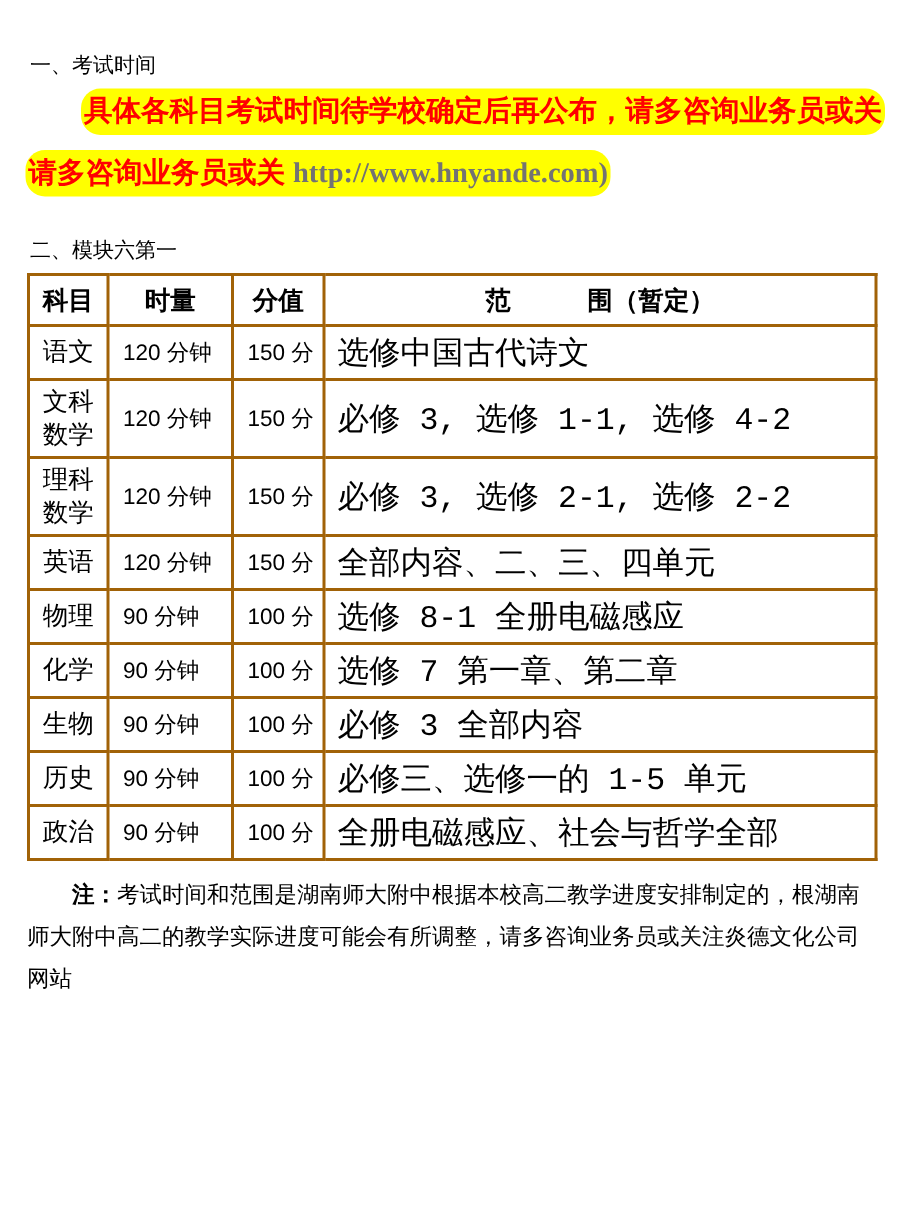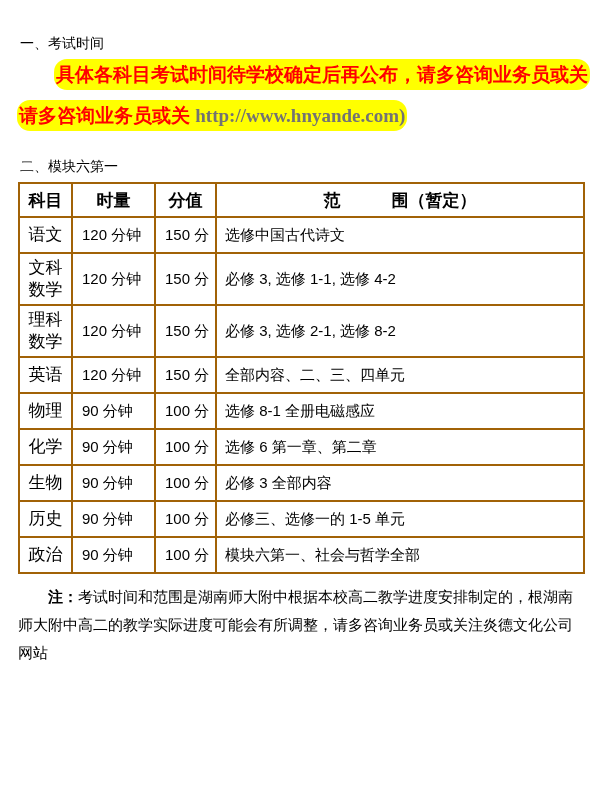--- a/index.html
+++ b/index.html
@@ -70,22 +70,22 @@
   td.subject {
     font-family: "Liberation Sans", sans-serif;
     font-size: 17px; font-weight: normal; text-align: center;
     white-space: pre-line; line-height: 1.3;
   }
   td.duration, td.score {
     font-family: Liberation Sans, sans-serif;
     font-size: 15px; text-align: left; padding-left: 9px;
   }
   td.scope {
-    font-family: Liberation Sans, sans-serif;
-    font-size: 15px; text-align: left; padding-left: 8px; margin-left: 22px;
+    font-family: Liberation Mono, monospace;
+    font-size: 21px; text-align: left; padding-left: 8px; margin-left: 22px;
   }
 
   .footnote {
     margin: 9px 18px 0 18px;
     font-family: "Liberation Sans", sans-serif;
     font-size: 15px; line-height: 28px;
     text-indent: 2em;
   }
   .footnote .note-label { font-weight: bold; }
 </style>
@@ -135,57 +135,57 @@
 数学</td>
         <td class="duration">120 分钟</td>
         <td class="score">150 分</td>
         <td class="scope">必修 3, 选修 1-1, 选修 4-2</td>
       </tr>
       <tr class="tall">
         <td class="subject">理科
 数学</td>
         <td class="duration">120 分钟</td>
         <td class="score">150 分</td>
-        <td class="scope">必修 3, 选修 2-1, 选修 8-2</td>
+        <td class="scope">必修 3, 选修 2-1, 选修 2-2</td>
       </tr>
       <tr>
         <td class="subject">英语</td>
         <td class="duration">120 分钟</td>
         <td class="score">150 分</td>
         <td class="scope">全部内容、二、三、四单元</td>
       </tr>
       <tr>
         <td class="subject">物理</td>
         <td class="duration">90 分钟</td>
         <td class="score">100 分</td>
         <td class="scope">选修 8-1 全册电磁感应</td>
       </tr>
       <tr>
         <td class="subject">化学</td>
         <td class="duration">90 分钟</td>
         <td class="score">100 分</td>
-        <td class="scope">选修 6 第一章、第二章</td>
+        <td class="scope">选修 7 第一章、第二章</td>
       </tr>
       <tr>
         <td class="subject">生物</td>
         <td class="duration">90 分钟</td>
         <td class="score">100 分</td>
         <td class="scope">必修 3 全部内容</td>
       </tr>
       <tr>
         <td class="subject">历史</td>
         <td class="duration">90 分钟</td>
         <td class="score">100 分</td>
         <td class="scope">必修三、选修一的 1-5 单元</td>
       </tr>
       <tr>
         <td class="subject">政治</td>
         <td class="duration">90 分钟</td>
         <td class="score">100 分</td>
-        <td class="scope">模块六第一、社会与哲学全部</td>
+        <td class="scope">全册电磁感应、社会与哲学全部</td>
       </tr>
     </tbody>
   </table>
 
   <div class="footnote">
     <span class="note-label">注：</span><span>考试时间和范围是湖南师大附中根据本校高二教学进度安排制定的，根湖南师大附中高二的教学实际进度可能会有所调整，请多咨询业务员或关注炎德文化公司网站 </span>
   </div>
 
 </div>
 

